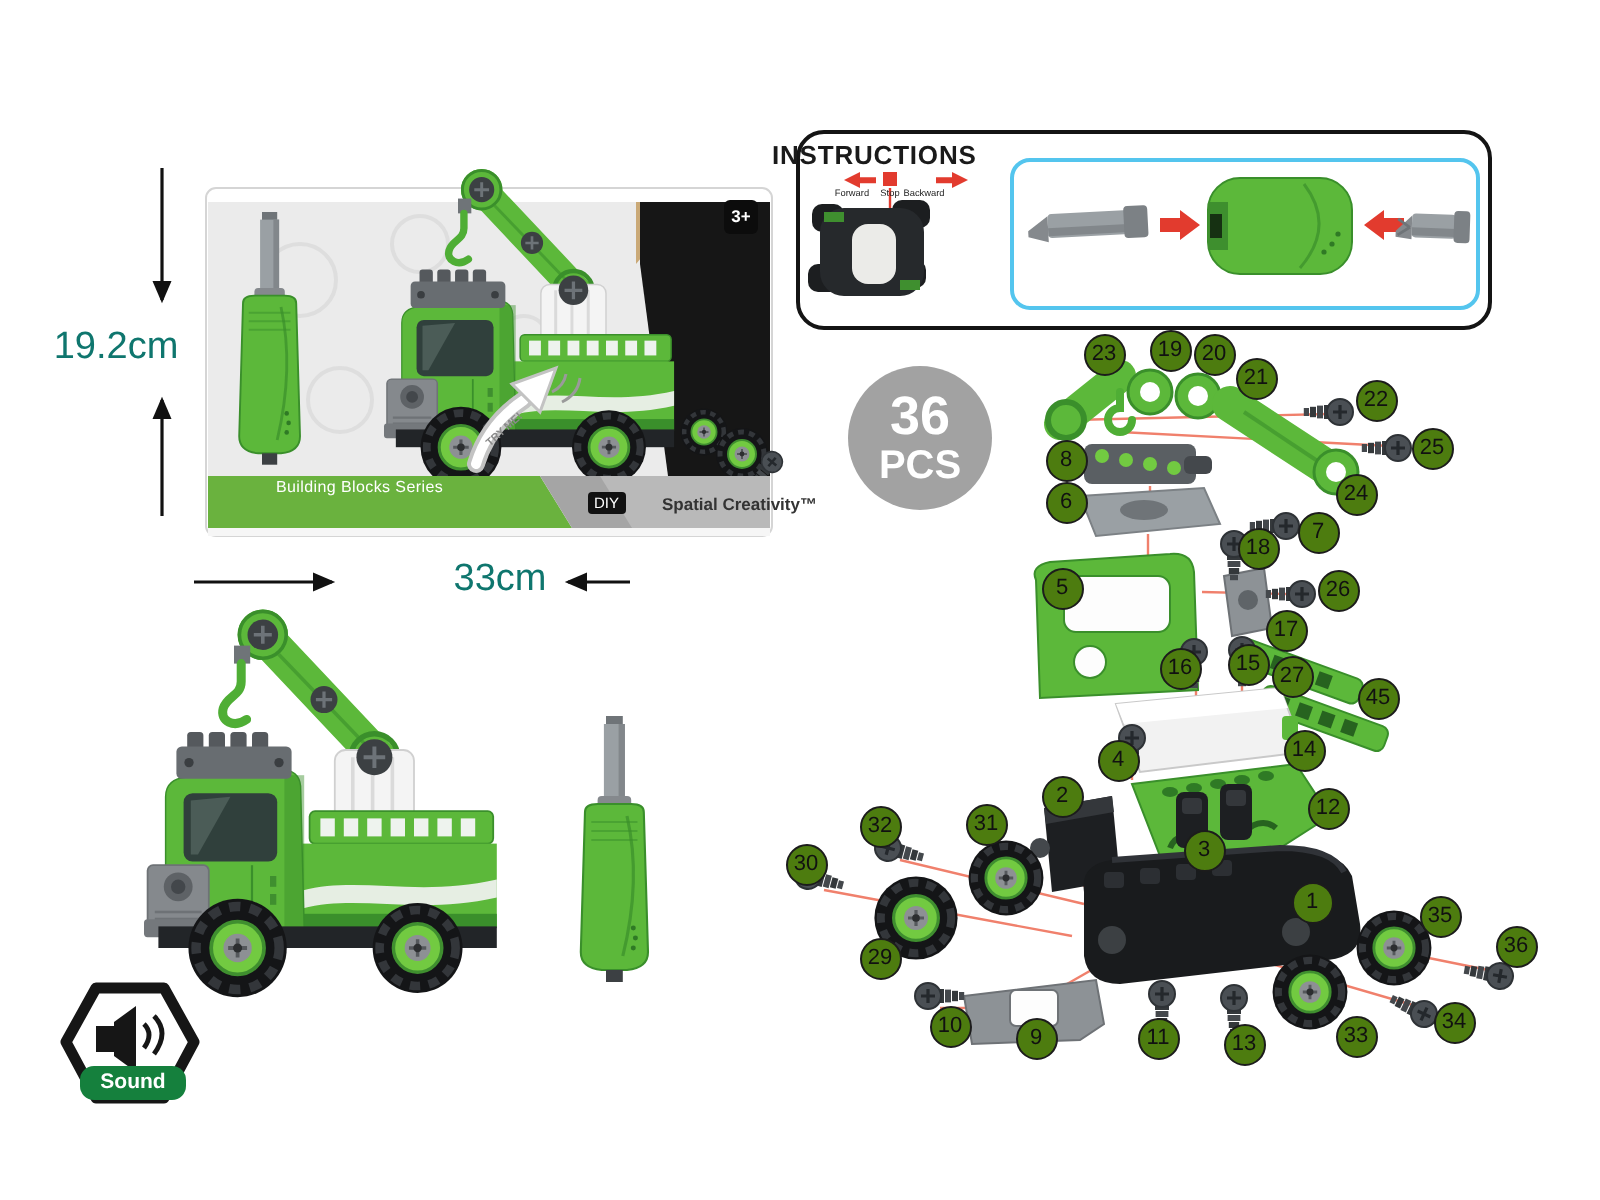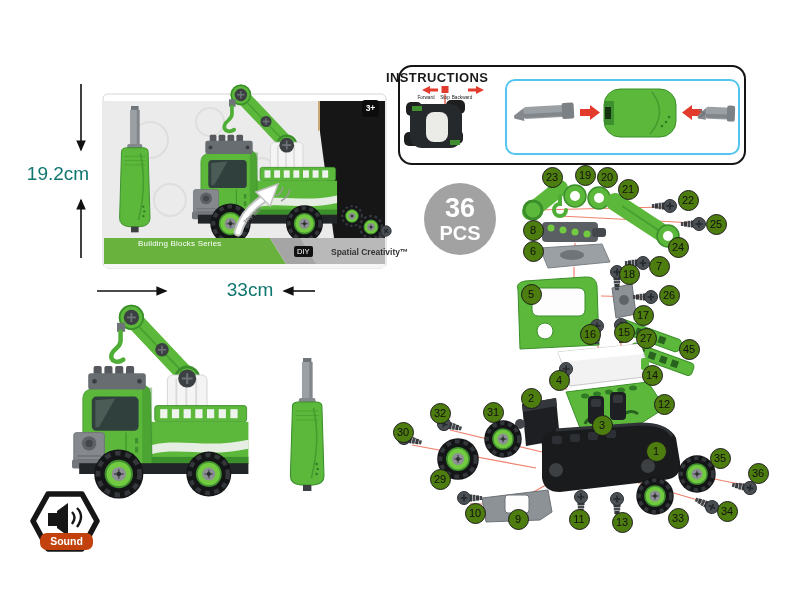--- a/index.html
+++ b/index.html
@@ -25,21 +25,21 @@
   .badge-count{font-size:27px;line-height:1;}
   .badge-unit{font-size:20px;line-height:1;margin-top:1px;}
   .age-badge{position:absolute;width:17px;height:17px;background:#0c0c0c;color:#fff;
              border-radius:3px;font-size:8.5px;font-weight:bold;display:flex;
              align-items:center;justify-content:center;}
   .banner-series{font-size:8px;color:#fff;letter-spacing:.2px;}
   .banner-title{font-size:15px;font-weight:bold;color:#fff;letter-spacing:.4px;}
   .diy-chip{position:absolute;background:#111;color:#fff;font-weight:normal;font-size:7.5px;
             padding:1.5px 3px;border-radius:2px;}
   .brand-rest{font-size:8.5px;font-weight:bold;color:#333;}
-  .sound-label{position:absolute;left:40px;top:533px;width:53px;height:17px;background:#c2410c;
+  .sound-label{position:absolute;left:40px;top:533px;width:53px;height:17px;background:#15803d;
                border-radius:7px;color:#fff;font-size:10.5px;font-weight:bold;
                display:flex;align-items:center;justify-content:center;}
   .tryme{font-size:5.5px;color:#8a8a8a;font-weight:bold;transform:rotate(-42deg);}
   .callout{position:absolute;width:19px;height:19px;border:1.4px solid #1c1c1c;
            border-radius:50%;background:#4d7c0f;color:#111;font-size:11px;
            display:flex;align-items:center;justify-content:center;z-index:5;
            font-family:"Liberation Sans",sans-serif;}
 </style>
 </head>
 <body>

